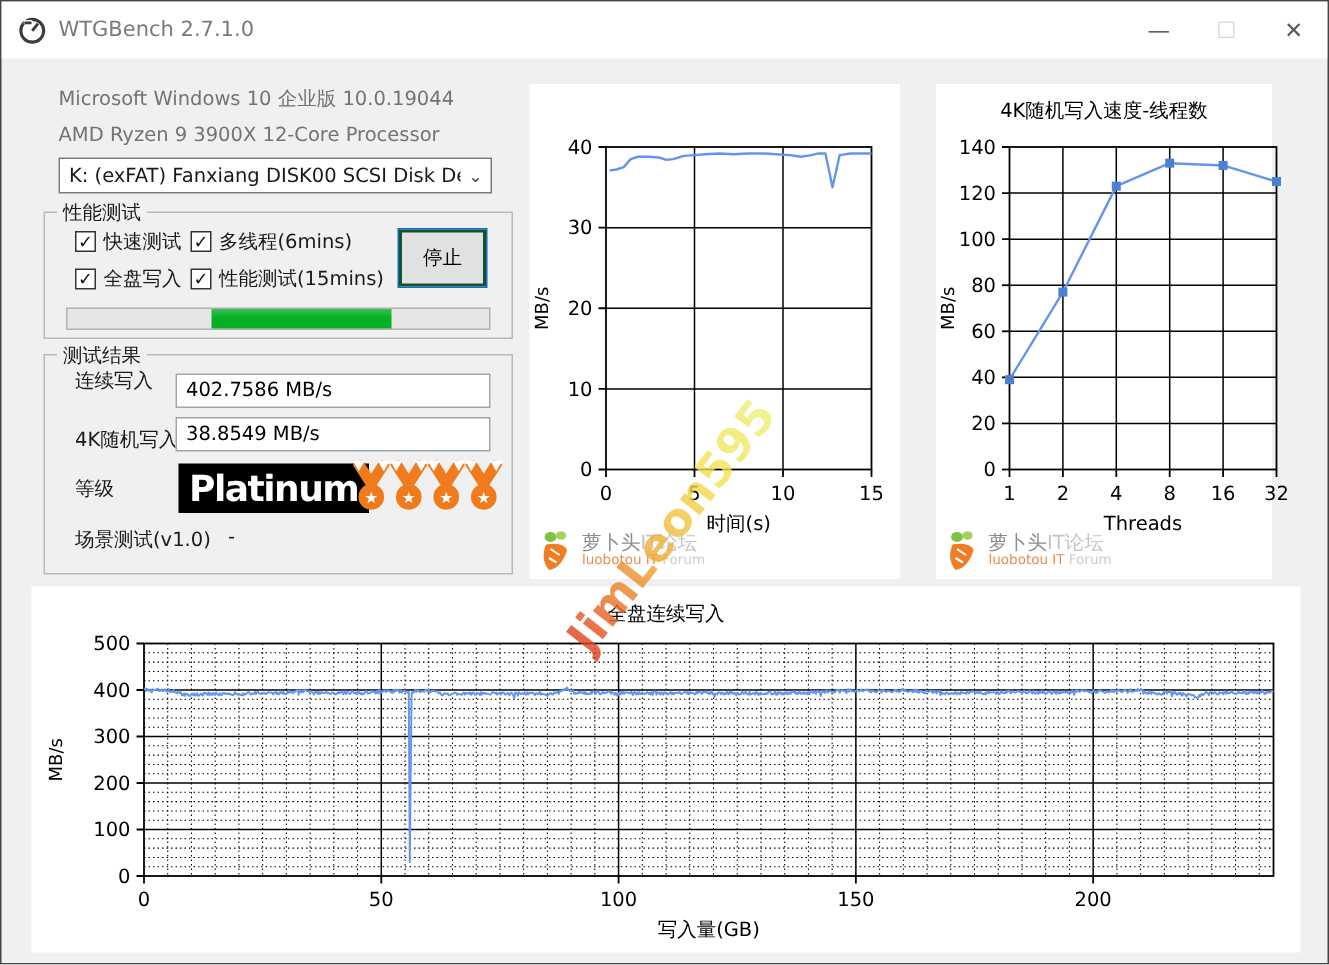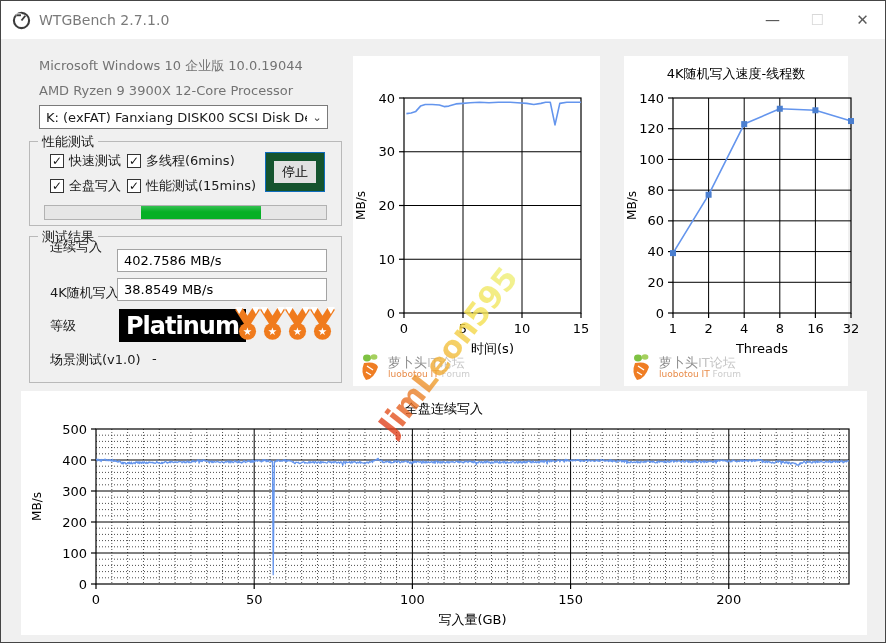--- a/index.html
+++ b/index.html
@@ -22,21 +22,21 @@
   #combobox .cb-text{ padding-left:6px; white-space:nowrap; overflow:hidden; flex:1; }
   #combobox .cb-arrow{ width:20px; text-align:center; color:#444; font-size:11px; flex:none; }
   .groupbox{ position:absolute; border:1px solid #b9b9b9; }
   .groupbox-label{ position:absolute; top:-9px; left:8px; background:#f0f0f0; padding:0 4px;
                    font-size:13px; color:#1a1a1a; }
   #perf-group{ left:28px; top:140px; width:313px; height:85px; }
   .cb-item{ position:absolute; display:flex; align-items:center; font-size:13px; color:#1a1a1a; }
   .cb-box{ width:14px; height:14px; background:#fff; border:1px solid #333; margin-right:5px;
            display:flex; align-items:center; justify-content:center; font-size:12px; color:#111; line-height:1; }
   #stop-button{ position:absolute; left:236px; top:11px; width:58px; height:38px; background:#e1e1e1;
-                border:8px solid #14532d; outline:1px solid #0f6cbd; outline-offset:0;
+                border:2px solid #14532d; outline:1px solid #0f6cbd; outline-offset:0;
                 font-size:13px; color:#000; display:flex; align-items:center; justify-content:center; }
   #progressbar{ position:absolute; left:14px; top:63px; width:283px; height:15px; background:#e6e6e6;
                 border:1px solid #b2b2b2; }
   #progress-chunk{ position:absolute; top:0; height:100%;
                    background:linear-gradient(180deg,#35c153 0%,#06b025 45%,#06b025 100%); }
   #results-group{ left:28px; top:235px; width:313px; height:147px; }
   .res-label{ position:absolute; left:20px; font-size:13px; color:#1a1a1a; }
   .res-field{ position:absolute; left:87px; width:210px; height:23px; background:#fff;
               border:1px solid #a3a3a3; font-size:13px; color:#000; display:flex; align-items:center;
               padding-left:6px; }
@@ -115,21 +115,21 @@
       <span>性能测试(15mins)</span>
     </div>
     <button id="stop-button">停止</button>
     <div id="progressbar">
       <div id="progress-chunk" style="left: 34%; width: 43%;"></div>
     </div>
   </div>
 
   <div id="results-group" class="groupbox">
     <span class="groupbox-label">测试结果</span>
-    <span class="res-label" style="top:1px">连续写入</span>
+    <span class="res-label" style="top:8px">连续写入</span>
     <div class="res-field" style="top:12px">402.7586 MB/s</div>
     <span class="res-label" style="top:47px">4K随机写入</span>
     <div class="res-field" style="top:41px">38.8549 MB/s</div>
     <span class="res-label" style="top:80px">等级</span>
     <div id="grade-badge">Platinum</div>
     <div id="medals">
         <svg viewBox="0 0 24 32">
           <path d="M3,0 L12,14 L21,0" fill="none" stroke="#f07b1d" stroke-width="7"></path>
           <polygon points="0,-1 8,-1 4,6" fill="#fff"></polygon>
           <polygon points="16,-1 24,-1 20,6" fill="#fff"></polygon>

